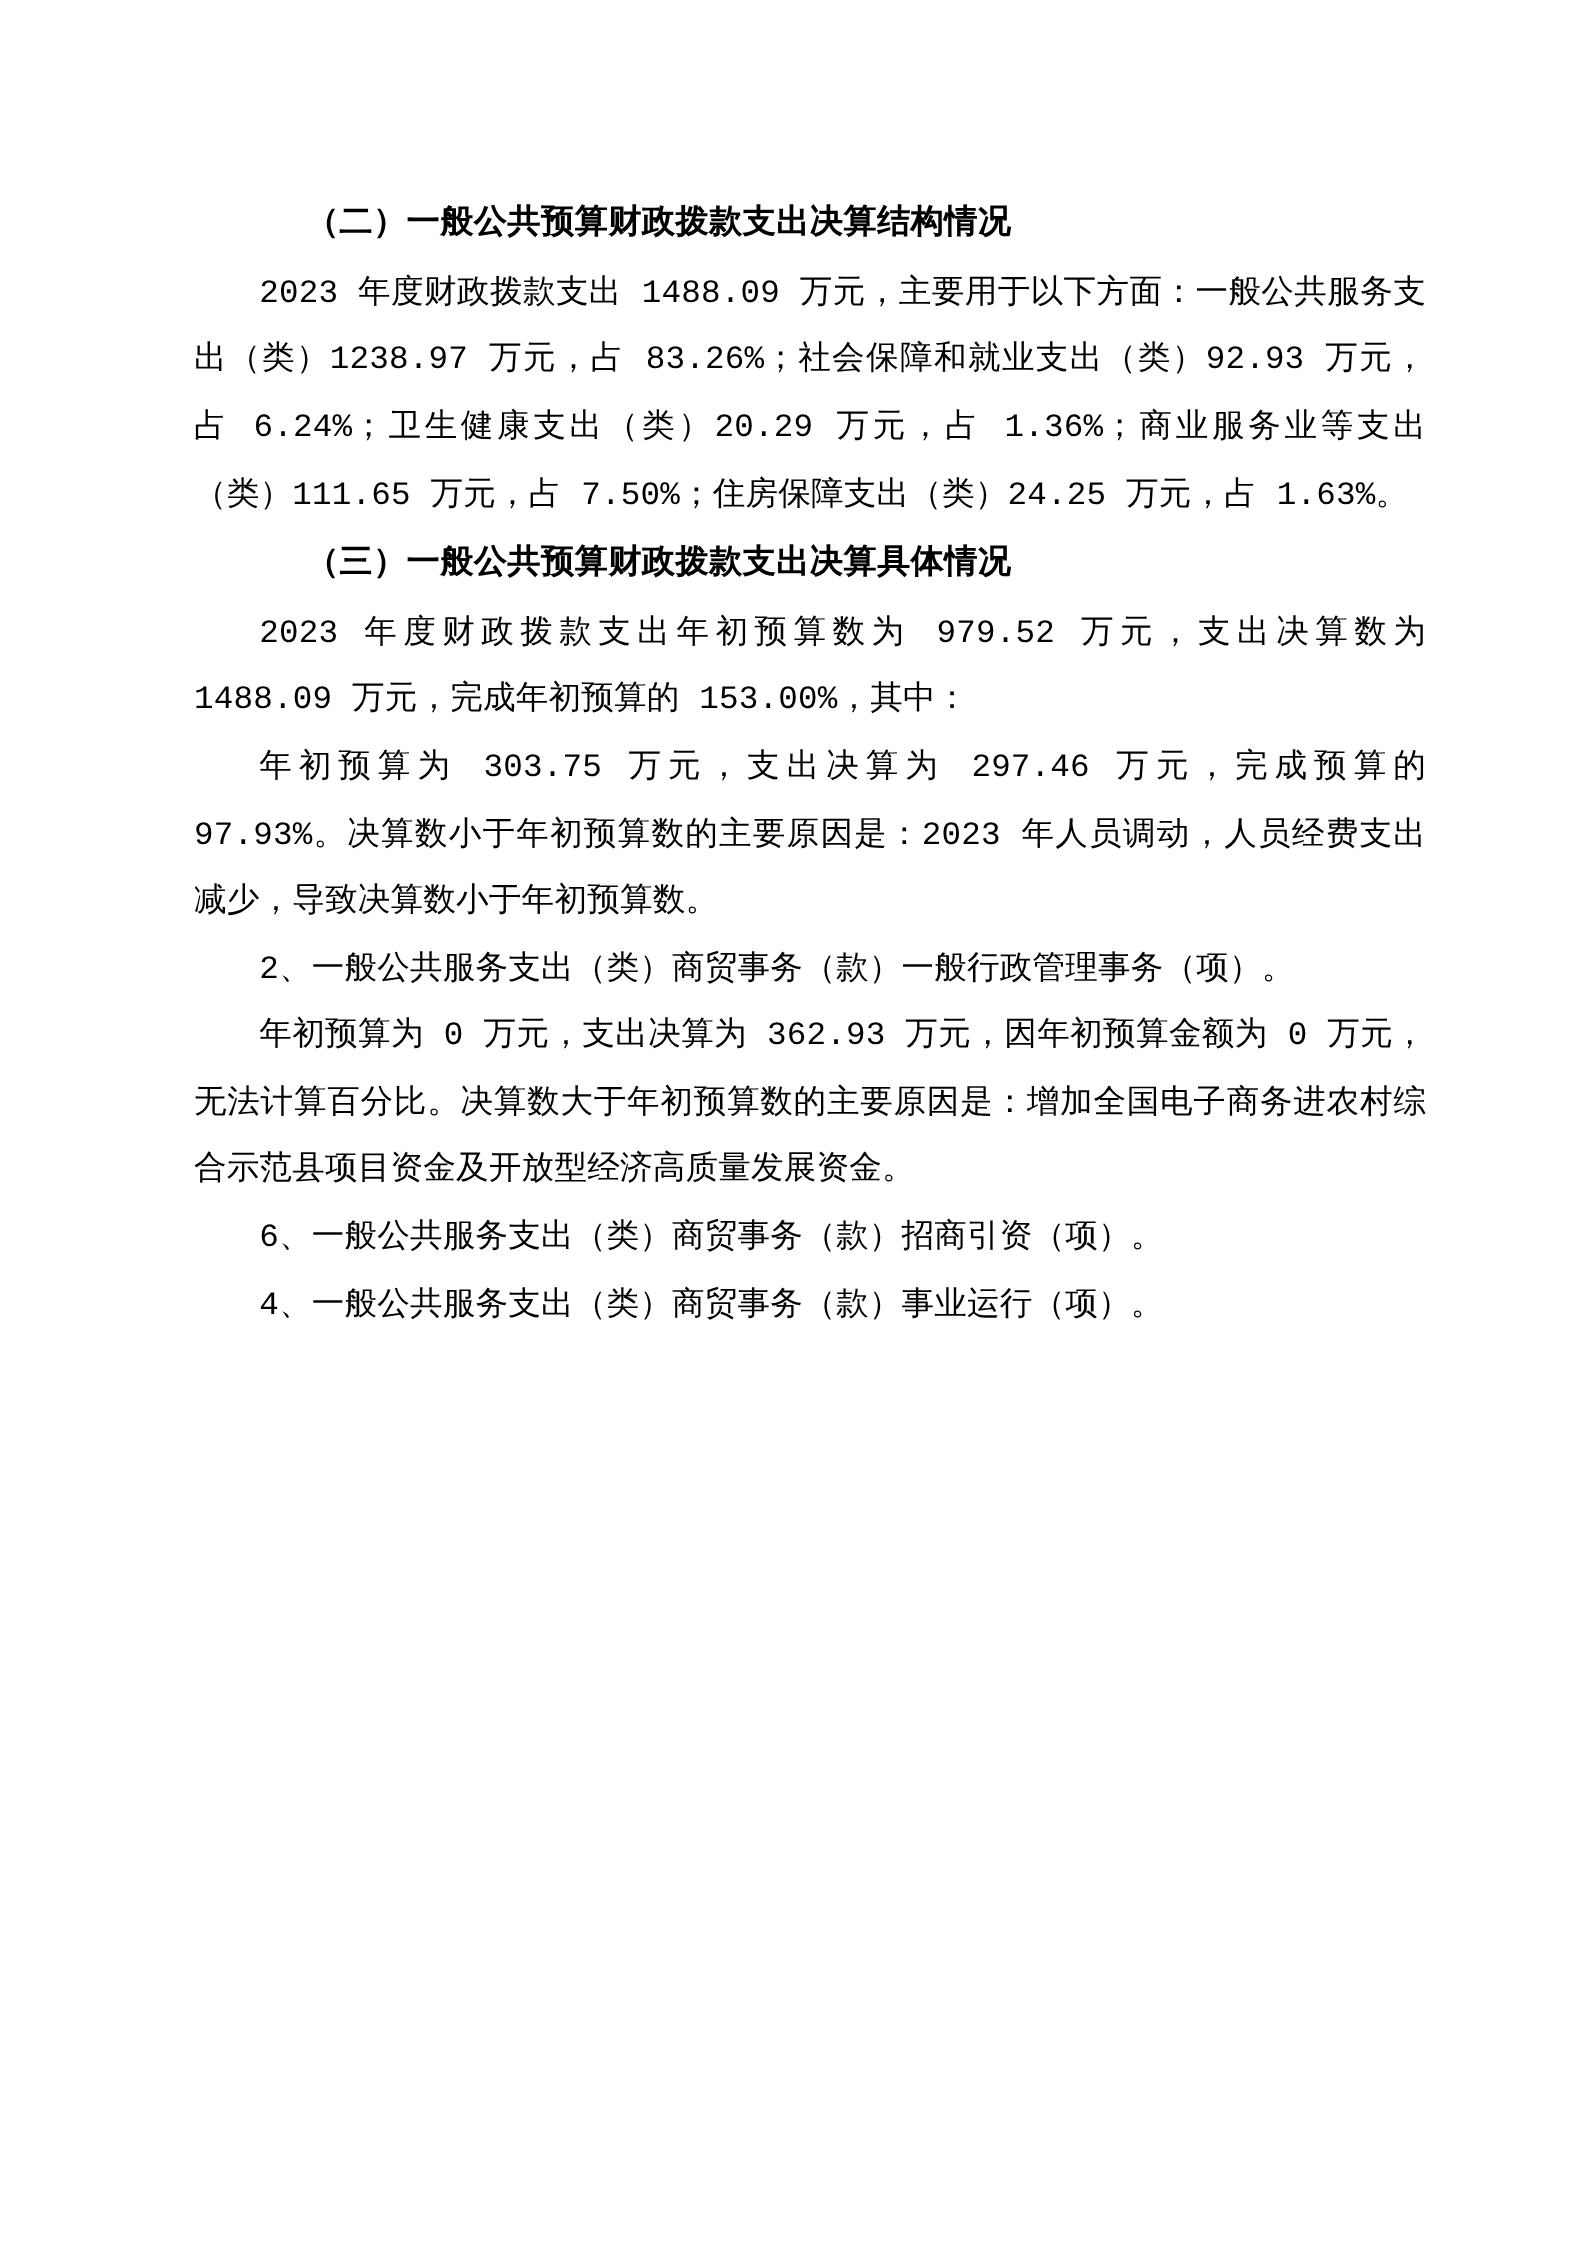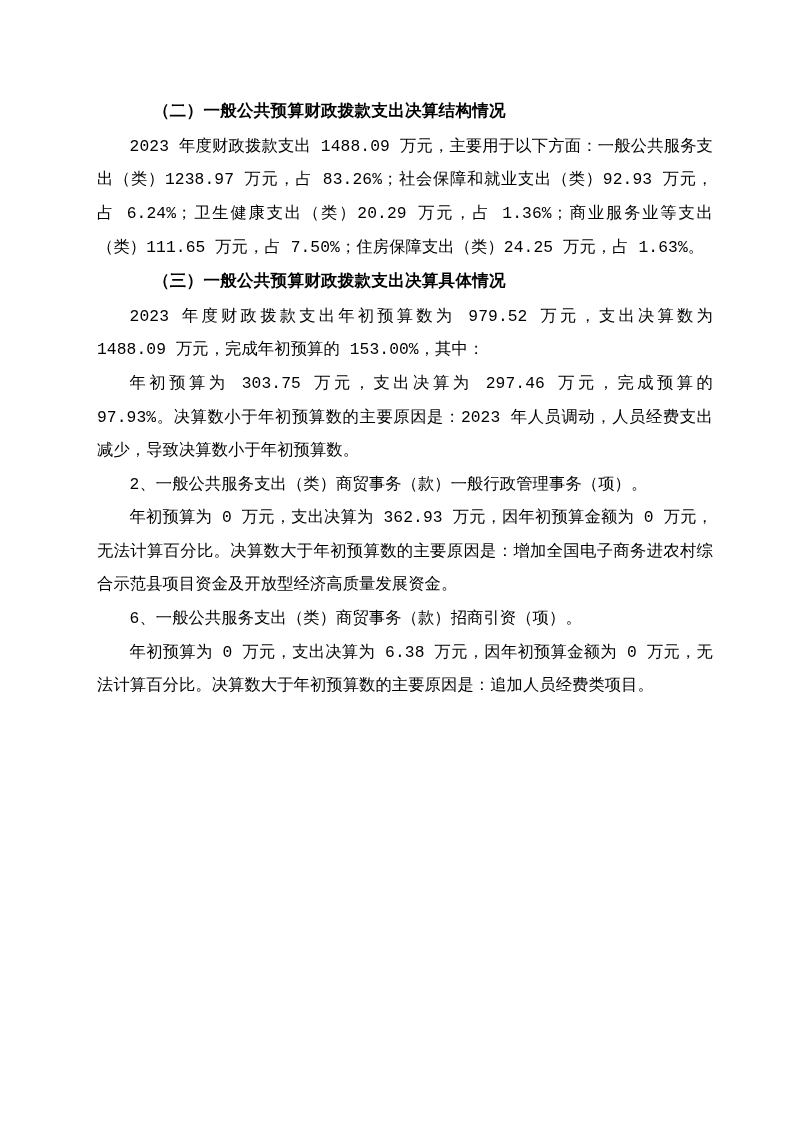--- a/index.html
+++ b/index.html
@@ -52,15 +52,15 @@
 <div class="page">
   <div class="content">
     <h2 class="heading">（二）一般公共预算财政拨款支出决算结构情况</h2>
     <p class="para">2023 年度财政拨款支出 1488.09 万元，主要用于以下方面：一般公共服务支出（类）1238.97 万元，占 83.26%；社会保障和就业支出（类）92.93 万元，占 6.24%；卫生健康支出（类）20.29 万元，占 1.36%；商业服务业等支出（类）111.65 万元，占 7.50%；住房保障支出（类）24.25 万元，占 1.63%。</p>
     <h2 class="heading">（三）一般公共预算财政拨款支出决算具体情况</h2>
     <p class="para">2023 年度财政拨款支出年初预算数为 979.52 万元，支出决算数为 1488.09 万元，完成年初预算的 153.00%，其中：</p>
     <p class="para">年初预算为 303.75 万元，支出决算为 297.46 万元，完成预算的 97.93%。决算数小于年初预算数的主要原因是：2023 年人员调动，人员经费支出减少，导致决算数小于年初预算数。</p>
     <p class="para">2、一般公共服务支出（类）商贸事务（款）一般行政管理事务（项）。</p>
     <p class="para">年初预算为 0 万元，支出决算为 362.93 万元，因年初预算金额为 0 万元，无法计算百分比。决算数大于年初预算数的主要原因是：增加全国电子商务进农村综合示范县项目资金及开放型经济高质量发展资金。</p>
     <p class="para">6、一般公共服务支出（类）商贸事务（款）招商引资（项）。</p>
-    <p class="para">年初预算为 0 万元，支出决算为 6.38 万元，因年初预算金额为 0 万元，无法计算百分比。决算数大于年初预算数的主要原因是：追加人员经费类项目。</p>
+    <p class="para">4、一般公共服务支出（类）商贸事务（款）事业运行（项）。</p>
   </div>
 </div>
 
 </body></html>

